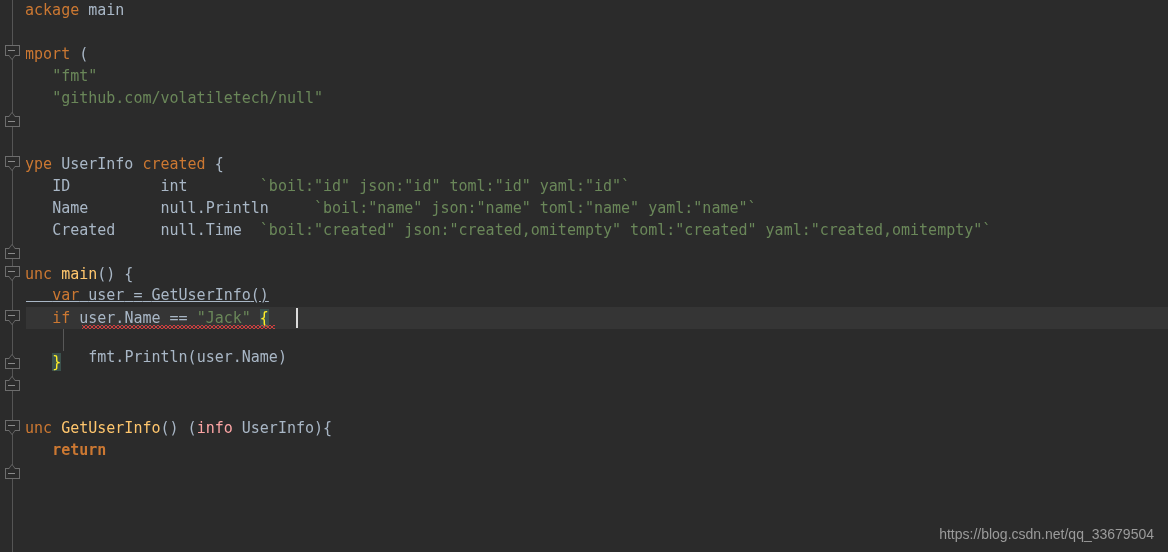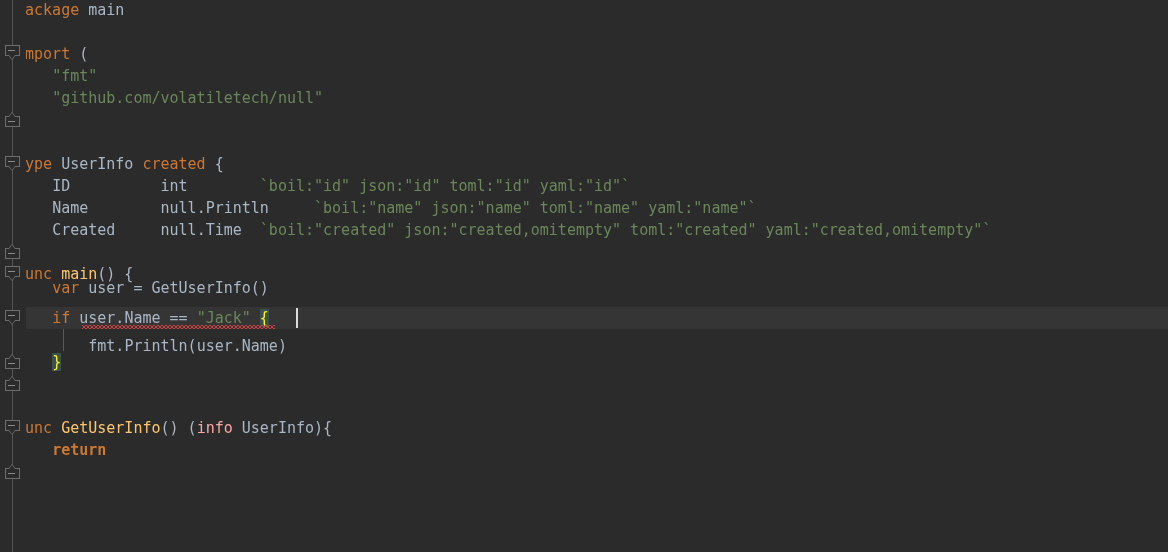--- a/index.html
+++ b/index.html
@@ -199,23 +199,23 @@
       <div class="line" style="top: 65px;">    <span class="str">"fmt"</span></div>
       <div class="line" style="top: 87px;">    <span class="str">"github.com/volatiletech/null"</span></div>
       <div class="line" style="top: 109px;"><span class="pun">)</span></div>
       <div class="line" style="top: 131px;"></div>
       <div class="line" style="top: 153px;"><span class="kw">type</span> <span class="typ">UserInfo</span> <span class="kw">created</span> <span class="pun">{</span></div>
       <div class="line" style="top: 175px;">    <span class="id">ID</span>          <span class="typ">int</span>        <span class="tag">`boil:"id" json:"id" toml:"id" yaml:"id"`</span></div>
       <div class="line" style="top: 197px;">    <span class="id">Name</span>        <span class="typ">null</span><span class="pun">.</span><span class="typ">Println</span>     <span class="tag">`boil:"name" json:"name" toml:"name" yaml:"name"`</span></div>
       <div class="line" style="top: 219px;">    <span class="id">Created</span>     <span class="typ">null</span><span class="pun">.</span><span class="typ">Time</span>  <span class="tag">`boil:"created" json:"created,omitempty" toml:"created" yaml:"created,omitempty"`</span></div>
       <div class="line" style="top: 241px;"><span class="pun">}</span></div>
       <div class="line" style="top: 263px;"><span class="kw">func</span> <span class="fn">main</span><span class="pun">() {</span></div>
-      <div class="line" style="top: 277px;">    <span class="kw">var</span> <span class="id">user</span> <span class="pun">=</span> <span class="id">GetUserInfo</span><span class="pun">()</span></div>
+      <div class="line" style="top: 284px; text-decoration: underline;">    <span class="kw">var</span> <span class="id">user</span> <span class="pun">=</span> <span class="id">GetUserInfo</span><span class="pun">()</span></div>
       <div class="line" style="top: 307px;">    <span class="kw">if</span> <span class="id">user</span><span class="pun">.</span><span class="id">Name</span> <span class="pun">==</span> <span class="str">"Jack"</span> <span class="brace-hl">{</span></div>
-      <div class="line" style="top: 335px;">        <span class="id">fmt</span><span class="pun">.</span><span class="id">Println</span><span class="pun">(</span><span class="id">user</span><span class="pun">.</span><span class="id">Name</span><span class="pun">)</span></div>
+      <div class="line" style="top: 346px;">        <span class="id">fmt</span><span class="pun">.</span><span class="id">Println</span><span class="pun">(</span><span class="id">user</span><span class="pun">.</span><span class="id">Name</span><span class="pun">)</span></div>
       <div class="line" style="top: 351px;">    <span class="brace-hl">}</span></div>
       <div class="line" style="top: 373px;"><span class="pun">}</span></div>
       <div class="line" style="top: 395px;"></div>
       <div class="line" style="top: 417px;"><span class="kw">func</span> <span class="fn">GetUserInfo</span><span class="pun">() (</span><span class="param">info</span> <span class="typ">UserInfo</span><span class="pun">){</span></div>
       <div class="line" style="top: 439px; font-weight: bold;">    <span class="kw">return</span></div>
       <div class="line" style="top: 461px;"><span class="pun">}</span></div>
     </div>
 
   <div class="squiggle" style="left:82px; width:193px;"></div>
 
@@ -278,14 +278,15 @@
         <div class="minus"></div>
       </div>
       <div class="fold close" style="top: 464px;">
         <div class="box"></div>
         <div class="tip"></div>
         <div class="tipin"></div>
         <div class="minus"></div>
       </div>
     </div>
 
+  <div id="watermark">https://blog.csdn.net/qq_33679504</div>
 
 </div>
 
 </body></html>

